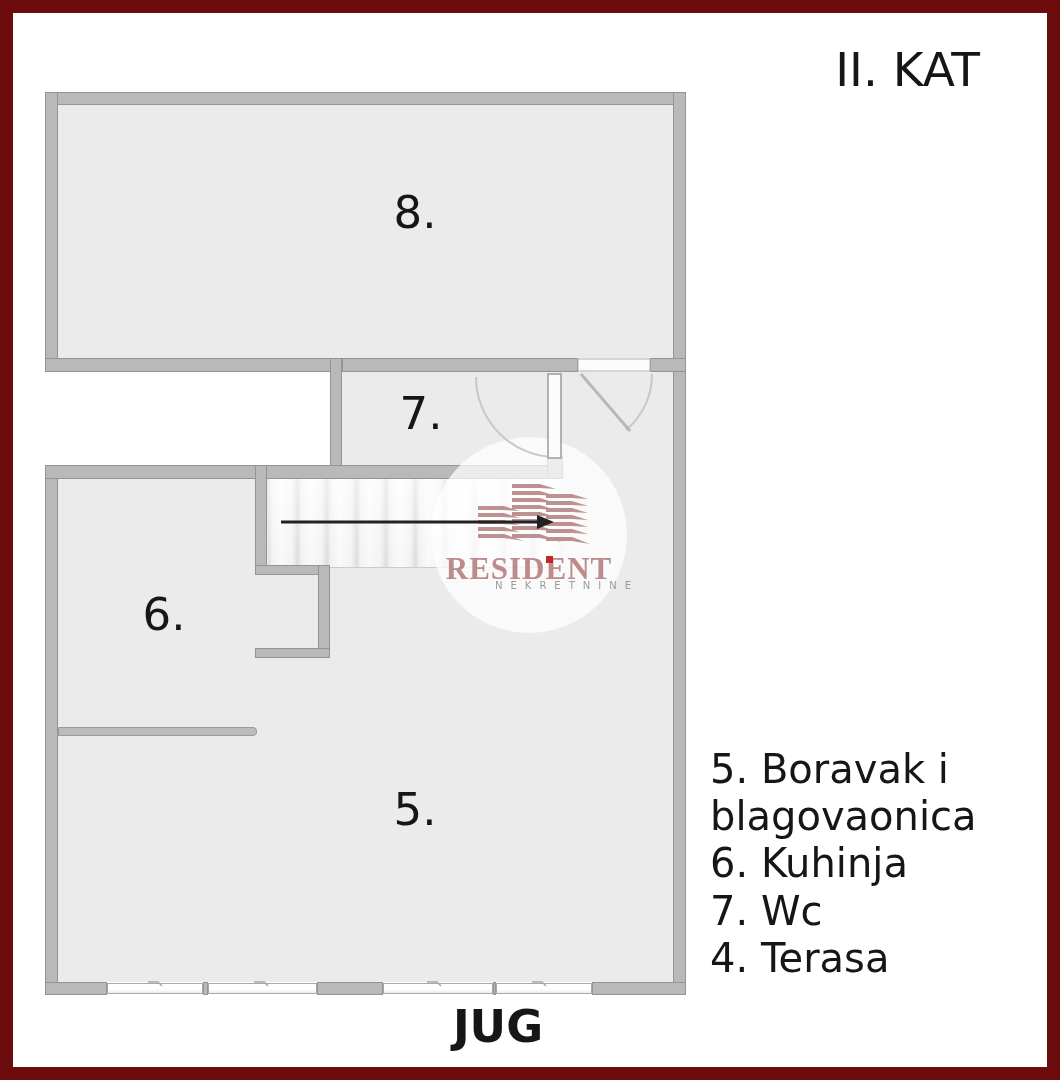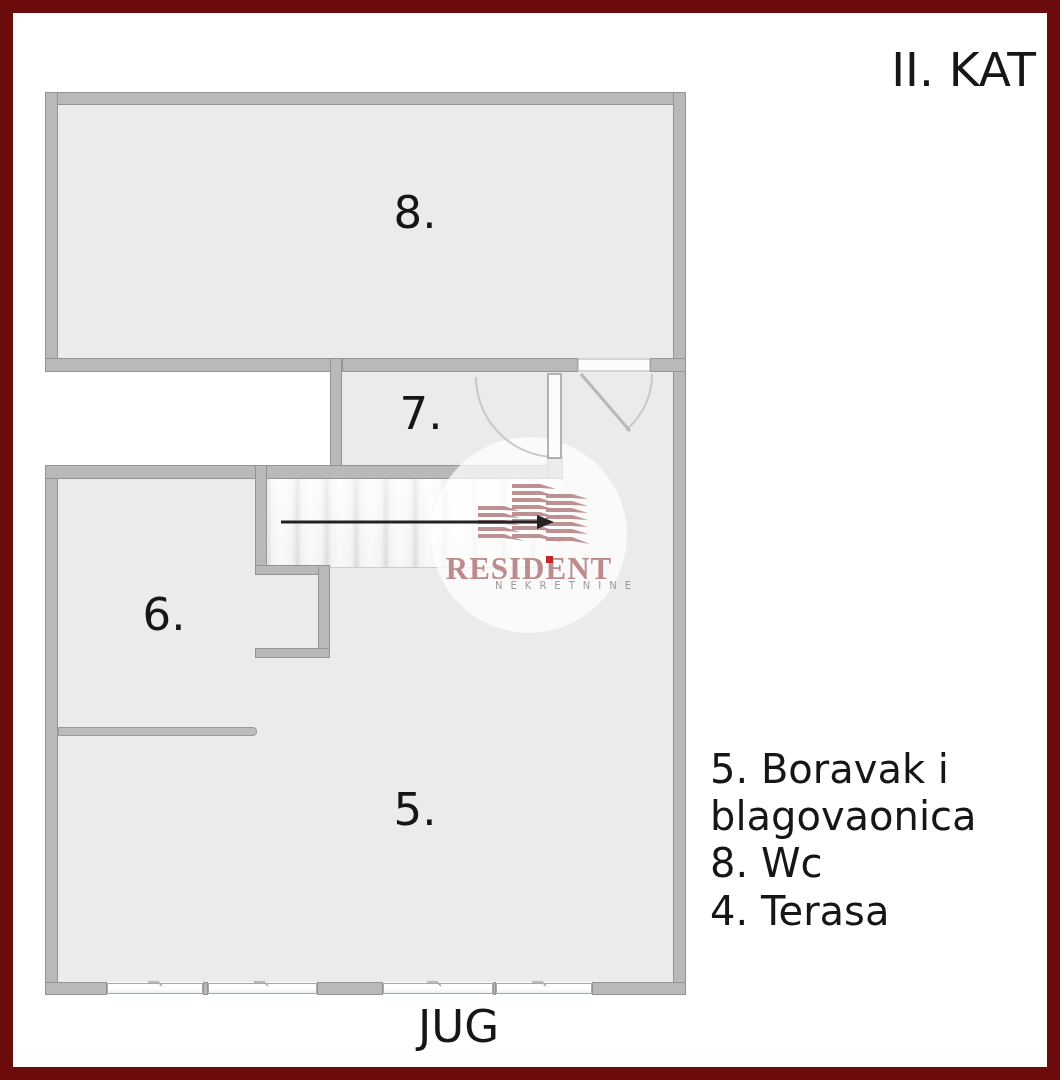--- a/index.html
+++ b/index.html
@@ -37,23 +37,23 @@
     font-family:"Liberation Serif","DejaVu Serif",serif;font-weight:bold;
     font-size:31px;letter-spacing:1px;color:var(--c-rose_text);
   }
   .wm-dot{position:absolute;left:546px;top:556px;width:7px;height:7px;background:var(--c-dot_red);z-index:7;}
   .wm-sub{
     position:absolute;left:424px;top:580px;width:215px;text-align:right;z-index:6;
     font-size:10px;letter-spacing:8px;color:var(--c-sub_gray);
   }
   
   .room-label{position:absolute;width:90px;text-align:center;font-size:45px;line-height:58px;z-index:8;}
-  .page-title{position:absolute;left:856px;top:42px;width:180px;text-align:right;font-size:47px;z-index:8;}
+  .page-title{position:absolute;left:800px;top:42px;width:180px;text-align:right;font-size:47px;z-index:8;}
   .legend{position:absolute;left:710px;top:746px;width:300px;font-size:40px;line-height:1.18;z-index:8;}
-  .jug{position:absolute;left:418px;top:1000px;width:160px;text-align:left;font-size:45px;z-index:8;}
+  .jug{position:absolute;left:418px;top:1000px;width:160px;text-align:center;font-size:45px;z-index:8;font-weight:bold;}
   
   .window{
     position:absolute;height:11px;top:983px;z-index:4;box-sizing:border-box;
     background:linear-gradient(180deg,#ffffff 55%,#e7efef 100%);
     border:1px solid #a8a8a8;
   }
   .overlay{position:absolute;left:0;top:0;z-index:40;pointer-events:none;}
 </style>
 </head>
 <body>
@@ -128,21 +128,22 @@
   <div class="wm-sub">NEKRETNINE</div>
 
   <div class="room-label" style="left:370px;top:184px;">8.</div>
   <div class="room-label" style="left:376px;top:385px;">7.</div>
   <div class="room-label" style="left:119px;top:586px;">6.</div>
   <div class="room-label" style="left:370px;top:781px;">5.</div>
 
   <div class="page-title">II. KAT</div>
   <div class="legend">
     <div>5. Boravak i blagovaonica</div>
-    <div>8. Wc</div>
+    <div>6. Kuhinja</div>
+    <div>7. Wc</div>
     <div>4. Terasa</div>
   </div>
   <div class="jug">JUG</div>
 
   <svg class="overlay" width="1060" height="1080" viewBox="0 0 1060 1080">
 
     <rect x="578" y="359" width="72" height="12" fill="#fcfcfc" stroke="#adadad" stroke-width="1"></rect>
     <path d="M 652 374 A 72 72 0 0 1 626 430" fill="none" stroke="#c8c8c8" stroke-width="2"></path>
     <line x1="581" y1="374" x2="630" y2="431" stroke="#b8b8b8" stroke-width="3"></line>
 

